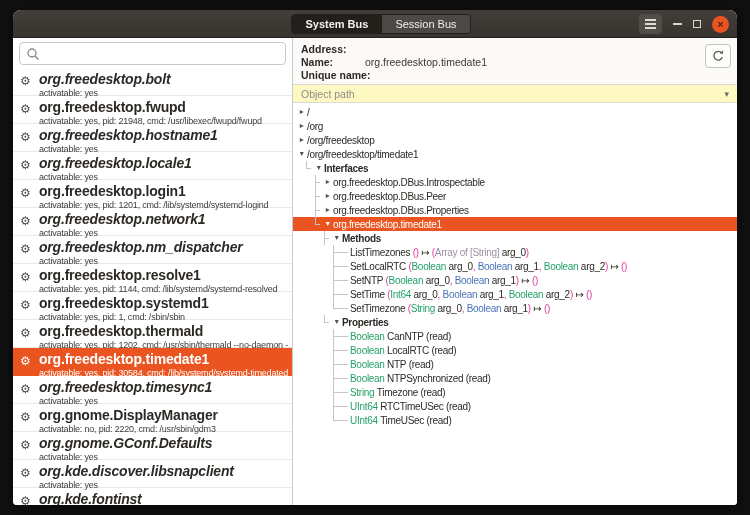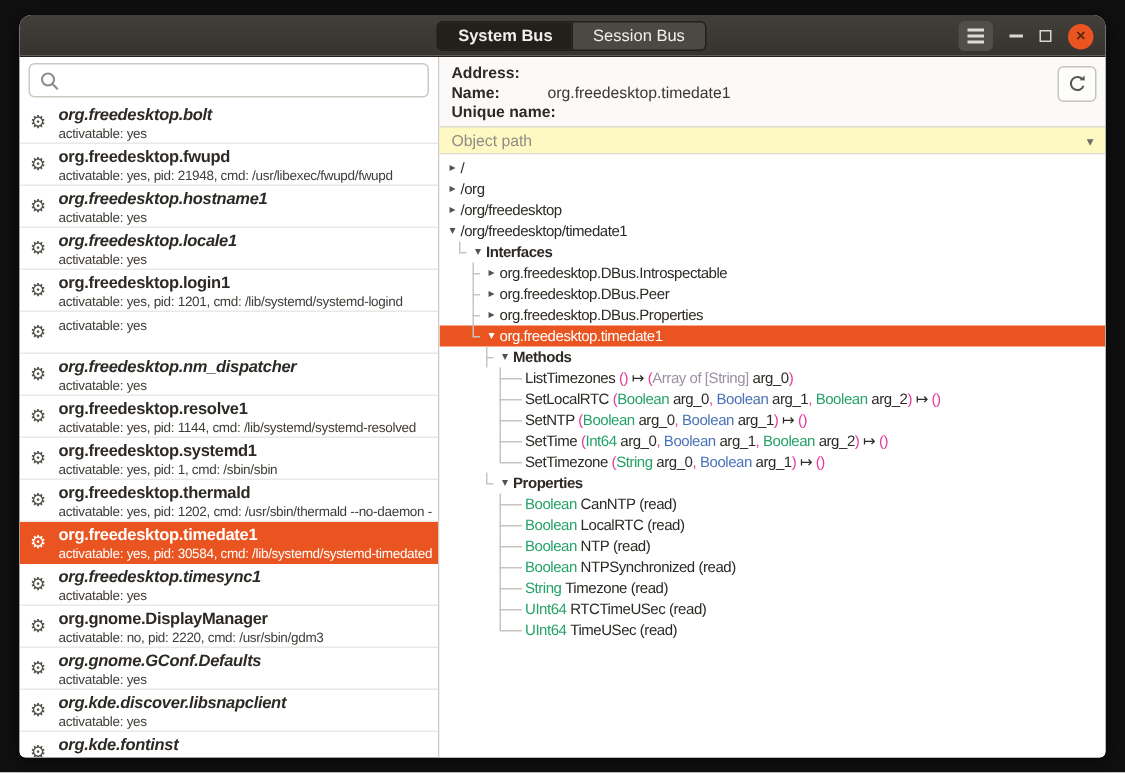--- a/index.html
+++ b/index.html
@@ -32,21 +32,21 @@
   
   .sidebar { width:280px; flex:none; border-right:1px solid #cfcac5; display:flex; flex-direction:column; overflow:hidden; }
   .searchbar { padding:4px 6px 3px 6px; flex:none; }
   .search { position:relative; height:23px; border:1px solid #cdc7c2; border-radius:4px; background:#fff; }
   .search input { width:100%; height:100%; border:0; outline:0; background:transparent;
                   padding:0 6px 0 24px; font-size:11px; color:#2d2a26; }
   .search svg { position:absolute; left:6px; top:4px; }
   .services { flex:1; overflow:hidden; }
   .service { position:relative; height:28px; padding:3px 4px 0 26px; border-bottom:1px solid #ebe8e5; }
   .service .gear { position:absolute; left:7px; top:7px; font-size:12px; line-height:1; color:#55514c; }
-  .service .name { font-size:11px; font-weight:bold; color:#2d2a26; white-space:nowrap; overflow:hidden; letter-spacing:-0.2px; }
+  .service .name { font-size:14px; font-weight:bold; color:#2d2a26; white-space:nowrap; overflow:hidden; letter-spacing:-0.2px; }
   .service.inactive .name { font-style:italic; }
   .service .detail { font-size:9px; color:#403c38; white-space:nowrap; overflow:hidden; margin-top:1px; letter-spacing:-0.2px; }
   .service.selected { background:#e95420; border-bottom-color:#e95420; }
   .service.selected .name, .service.selected .detail, .service.selected .gear { color:#fff; }
 
   
   .main { flex:1; display:flex; flex-direction:column; min-width:0; }
   .dhead { position:relative; flex:none; padding:5px 40px 3px 8px; background:#fbfaf9; }
   .drow { display:flex; font-size:10.5px; line-height:12.8px; }
   .dlabel { width:64px; flex:none; font-weight:bold; color:#2d2a26; }
@@ -131,20 +131,21 @@
     <div class="name">org.freedesktop.locale1</div>
     <div class="detail">activatable: yes</div>
   </div>
             <div class="service">
     <span class="gear">⚙</span>
     <div class="name">org.freedesktop.login1</div>
     <div class="detail">activatable: yes, pid: 1201, cmd: /lib/systemd/systemd-logind</div>
   </div>
             <div class="service inactive">
     <span class="gear">⚙</span>
+    <div class="name">org.freedesktop.network1</div>
     <div class="detail">activatable: yes</div>
   </div>
             <div class="service inactive">
     <span class="gear">⚙</span>
     <div class="name">org.freedesktop.nm_dispatcher</div>
     <div class="detail">activatable: yes</div>
   </div>
             <div class="service">
     <span class="gear">⚙</span>
     <div class="name">org.freedesktop.resolve1</div>

